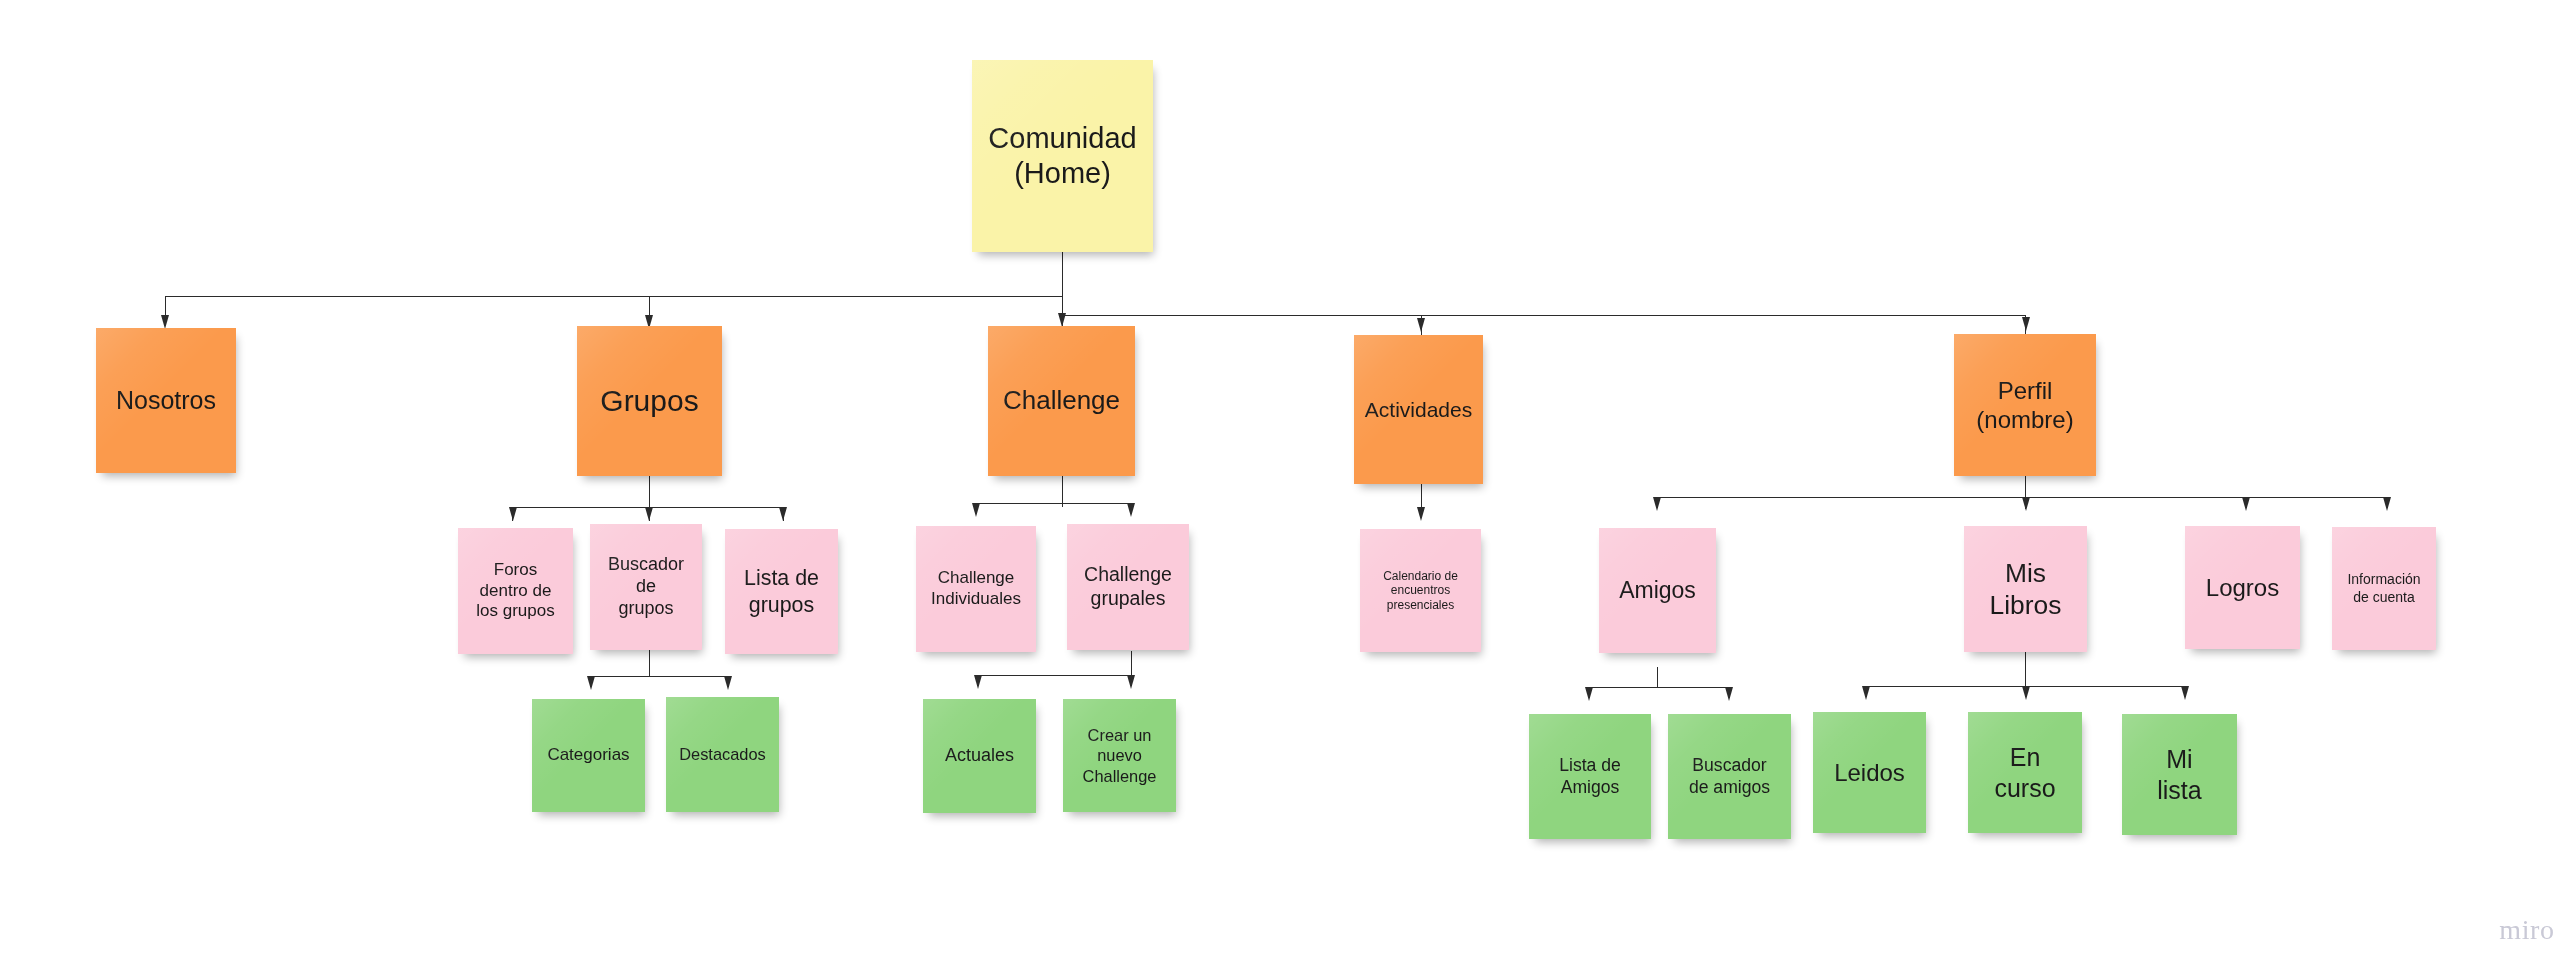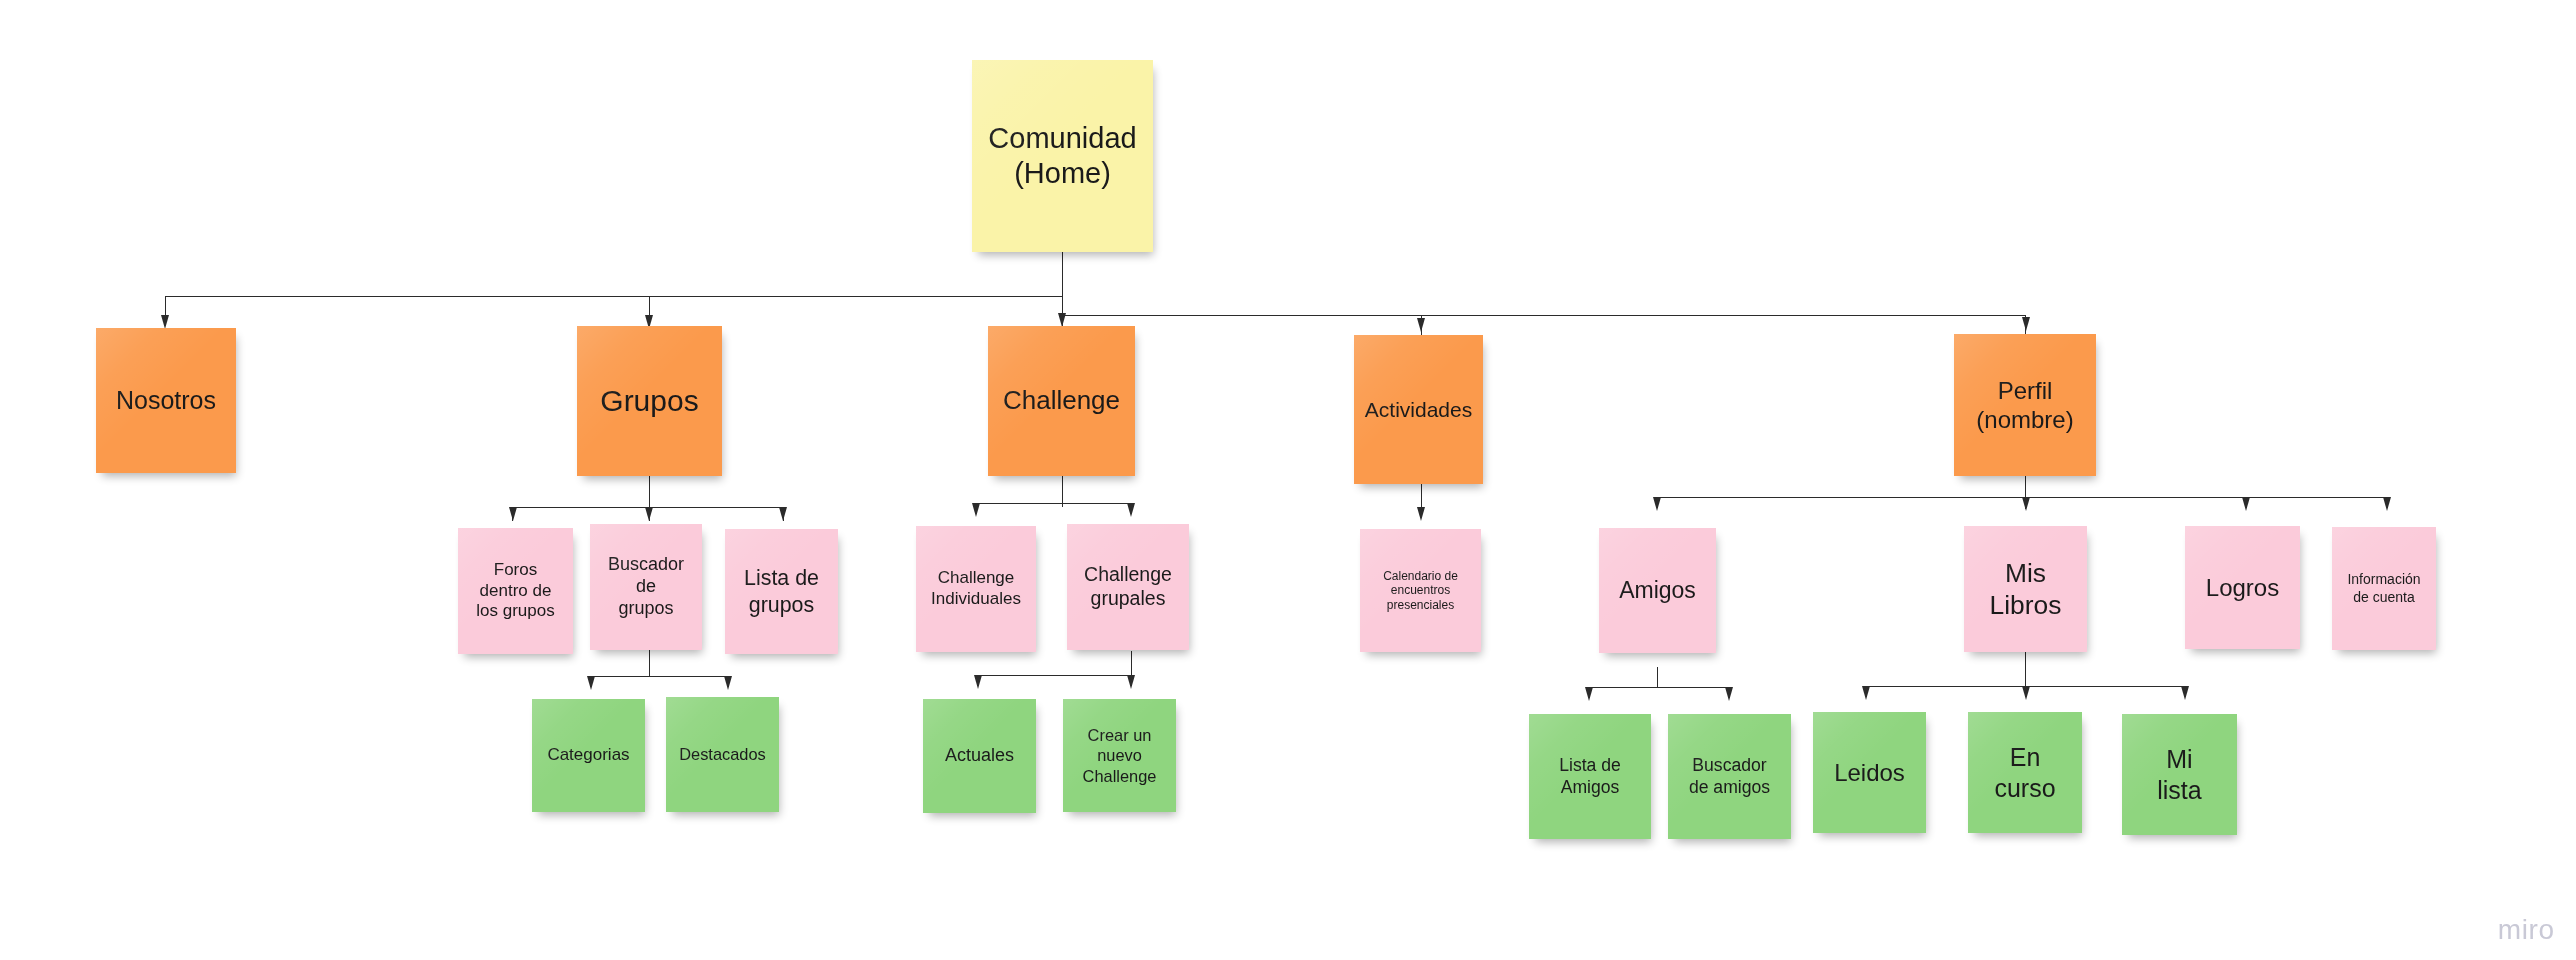--- a/index.html
+++ b/index.html
@@ -67,21 +67,21 @@
     border-top: 14px solid #2b2b2b;
   }
 
   #miro-watermark {
     position: absolute;
     right: 21.4px;
     bottom: 14px;
     font-size: 28px;
     letter-spacing: 0.6px;
     color: #c9c9d6;
-    font-family: Liberation Sans, sans-serif;
+    font-family: Liberation Serif, serif;
     user-select: none;
   }
 </style>
 </head>
 <body>
 
 <div id="canvas">
 
   <div>
 

